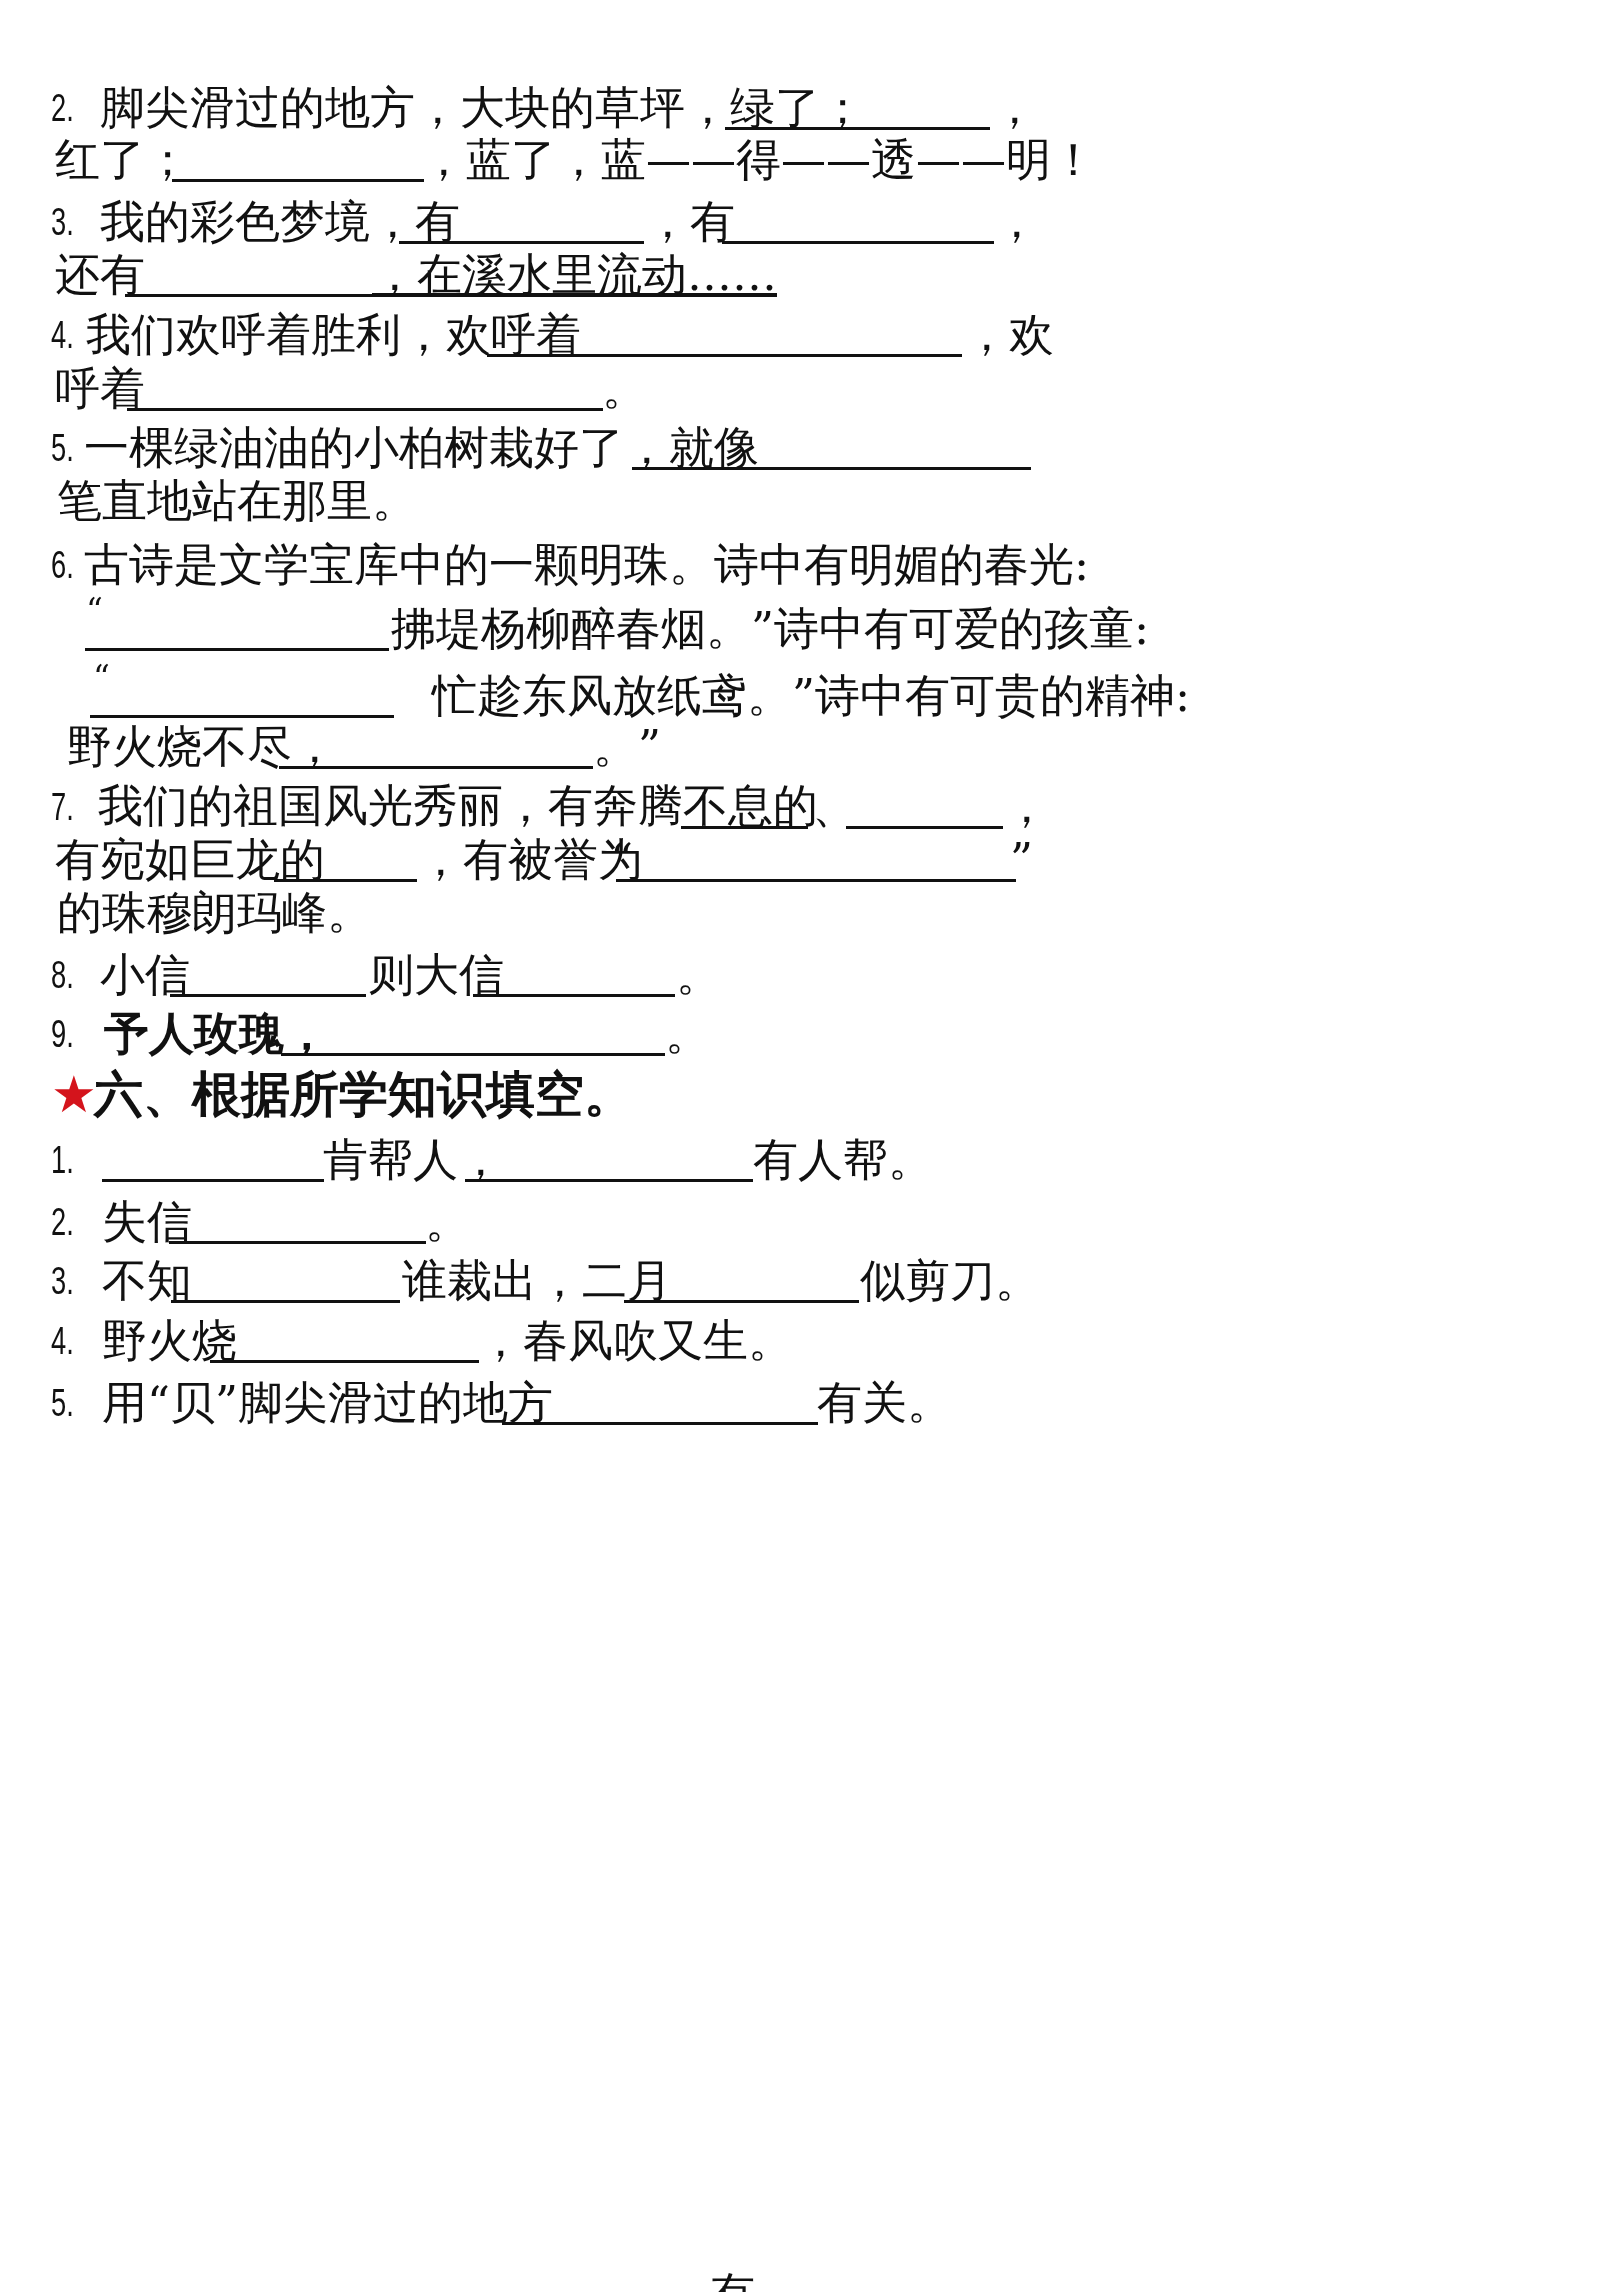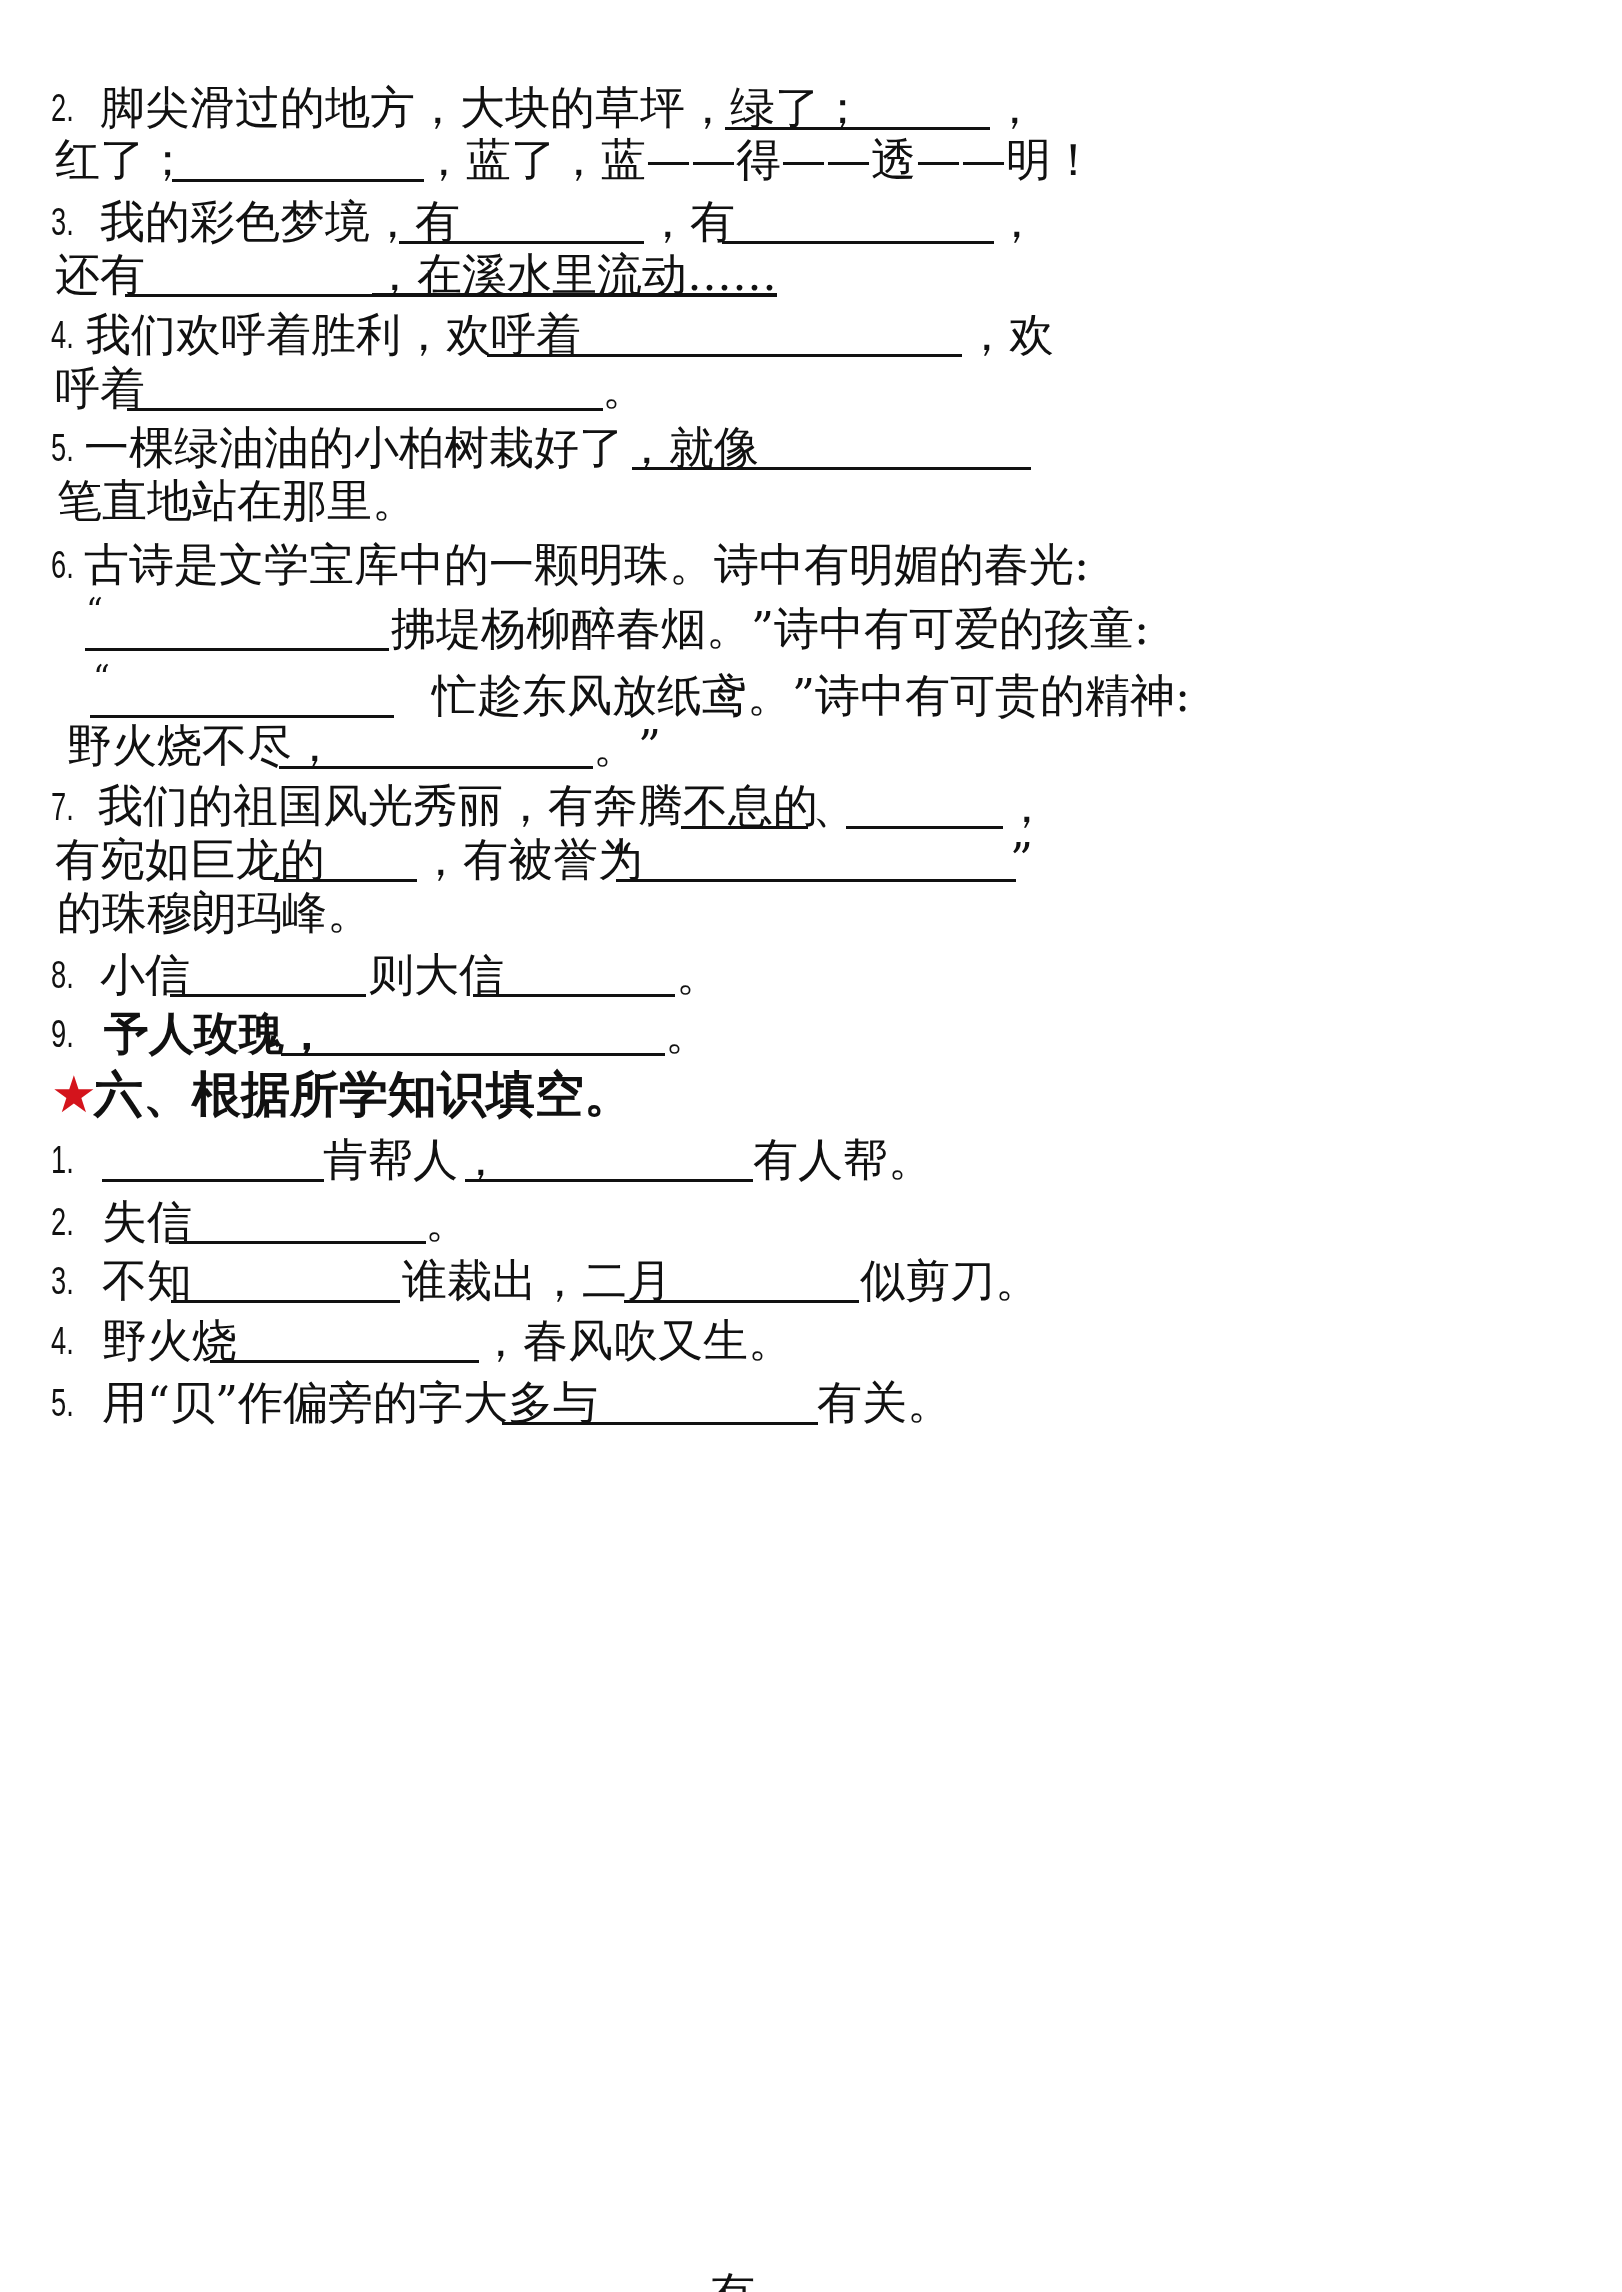--- a/index.html
+++ b/index.html
@@ -74,21 +74,21 @@
     <span class="seg" style="left:86px;top:-17.6px;font-size:33px;">“</span>
     <span class="blank" style="left:85px;width:304px;"></span>
     <span class="seg" style="left:391px;">拂堤杨柳醉春烟。”诗中有可爱的孩童:</span>
   </div>
   <div class="line" style="top:666px;">
     <span class="seg" style="left:93px;top:-17.6px;font-size:33px;">“</span>
     <span class="blank" style="left:90px;width:304px;"></span>
     <span class="seg" style="left:416px;margin-left:16px;">忙趁东风放纸鸢。”诗中有可贵的精神:</span>
   </div>
   <div class="line" style="top:717px;">
-    <span class="seg" style="left:67px;font-family:Liberation Serif, serif;">野火烧不尽，</span>
+    <span class="seg" style="left:67px;">野火烧不尽，</span>
     <span class="blank" style="left:279px;width:314px;"></span>
     <span class="seg" style="left:593px;">。”</span>
   </div>
 
   <div class="line" style="top:777px;">
     <span class="seg num" style="left:51px;">7.</span>
     <span class="seg" style="left:98px;font-family:Liberation Serif, serif;">我们的祖国风光秀丽，有奔腾不息的</span>
     <span class="blank" style="left:681px;width:127px;"></span>
     <span class="seg" style="left:812px;">、</span>
     <span class="blank" style="left:846px;width:157px;"></span>
@@ -149,21 +149,21 @@
     <span class="seg" style="left:860px;text-align:right;">似剪刀。</span>
   </div>
   <div class="line" style="top:1311px;">
     <span class="seg num" style="left:51px;">4.</span>
     <span class="seg" style="left:102px;">野火烧</span>
     <span class="blank" style="left:210px;width:269px;"></span>
     <span class="seg" style="left:478px;">，春风吹又生。</span>
   </div>
   <div class="line" style="top:1373px;">
     <span class="seg num" style="left:51px;">5.</span>
-    <span class="seg" style="left:102px;">用“贝”作偏旁的字大多与</span>
+    <span class="seg" style="left:102px;">用“贝”脚尖滑过的地方</span>
     <span class="blank" style="left:502px;width:316px;"></span>
     <span class="seg" style="left:817px;">有关。</span>
   </div>
 
   <div class="footer" style="left:710px;">有</div>
 
 </div>
 
 
 </body></html>

